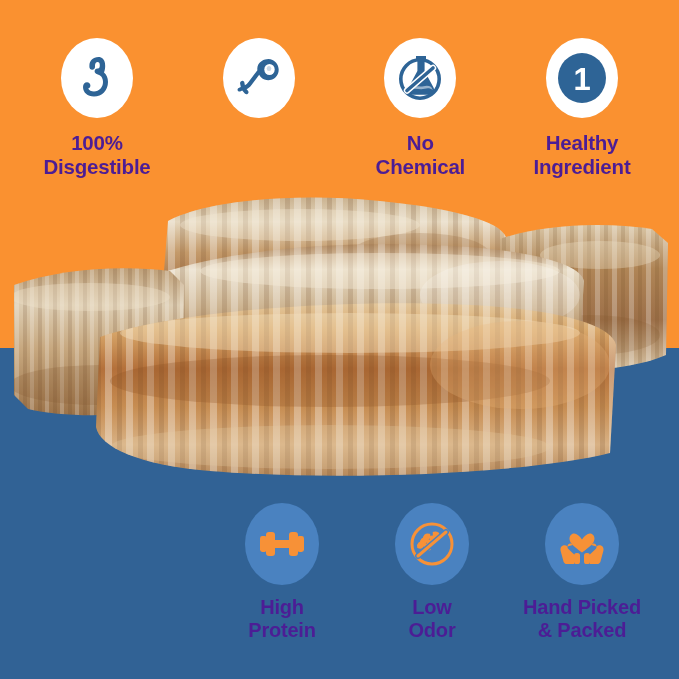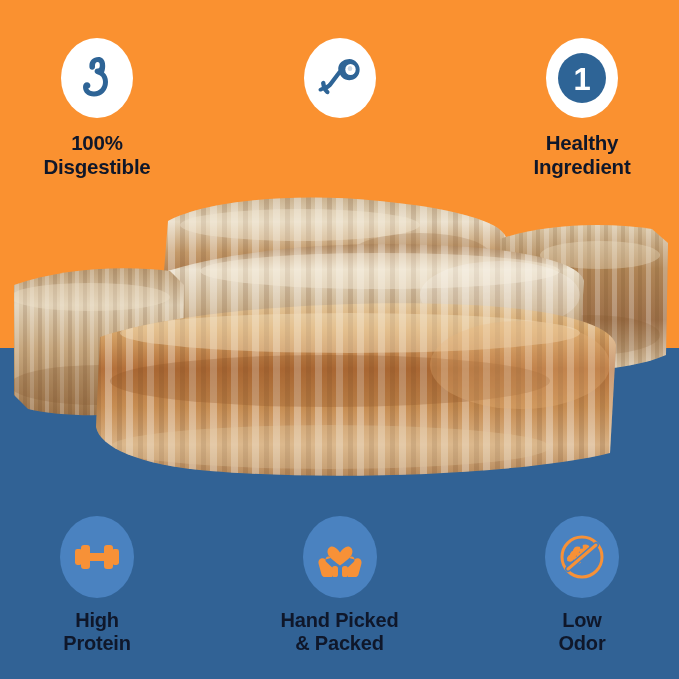--- a/index.html
+++ b/index.html
@@ -40,21 +40,21 @@
     width: 679px;
     display: flex;
     flex-direction: row;
     justify-content: space-between;
     align-items: flex-start;
     padding: 0 22px;
     box-sizing: border-box;
     z-index: 5;
   }
   .feature-row.top { top: 38px; }
-  .feature-row.bottom { top: 516px; }
+  .feature-row.bottom { top: 503px; justify-content: flex-end; }
 
   .feature {
     width: 150px;
     display: flex;
     flex-direction: column;
     align-items: center;
   }
 
   .badge {
     width: 72px;
@@ -65,21 +65,21 @@
     justify-content: center;
     flex: none;
   }
   .badge.white { background: #ffffff; }
   .badge.lightblue { background: #4a82c0; width: 74px; height: 82px; }
 
   .badge svg { display: block; }
 
   .feature-label {
     margin-top: 13px;
-    color: #0f172a;
+    color: #4c1d95;
     font-size: 20.5px;
     font-weight: bold;
     line-height: 1.17;
     text-align: center;
     letter-spacing: -0.2px;
     white-space: pre-line;
     font-family: "Liberation Sans", sans-serif;
   }
   .feature-row.bottom .feature-label {
     font-size: 20px;
@@ -245,20 +245,35 @@
         <span>
           <svg width="46" height="44" viewBox="0 0 46 44">
             <path d="M35.5,4 C40.5,6.5 43,12 41,17.5 C39,23 33,25.5 27.5,23.5 C25,22.6 23.2,20.9 22.2,18.8 L14.5,29 C13,31 11.3,32.4 9.6,33.2 L11,34.8 C11.8,35.7 11.7,37 10.8,37.8 C9.9,38.6 8.6,38.5 7.8,37.6 L5.2,34.6 L3.2,35.4 C2.2,35.8 1.1,35.4 0.7,34.4 C0.3,33.4 0.7,32.3 1.7,31.9 L3.8,31 L3.1,27.4 C2.9,26.2 3.7,25.1 4.9,24.9 C6.1,24.7 7.2,25.5 7.4,26.7 L7.9,29.3 C9.2,28.6 10.4,27.5 11.5,26 L20.4,14.2 C19.8,10.6 21.4,6.9 24.8,5 C28.2,3 32.3,2.4 35.5,4 Z" fill="#2e6496" transform="translate(1,0)"></path>
             <ellipse cx="33.5" cy="13.5" rx="5.2" ry="5.6" fill="#ffffff"></ellipse>
             <ellipse cx="33" cy="12.6" rx="2.3" ry="2.5" fill="#2e6496" opacity="0.25"></ellipse>
           </svg>
         </span>
       </div>
     </div>
 
+    <div class="feature">
+      <div class="badge white">
+        <span>
+          <svg width="46" height="48" viewBox="0 0 46 48">
+            <path d="M19,2 L29,2 L29,6 L27.6,6 L27.6,17 L36.5,33.5 C38.2,36.8 35.9,40.8 32.2,40.8 L15.8,40.8 C12.1,40.8 9.8,36.8 11.5,33.5 L20.4,17 L20.4,6 L19,6 Z" fill="#2e6496"></path>
+            <path d="M13.6,32.5 C18,31 22,33.5 26.5,32.2 C29.5,31.3 32,31.6 34.2,33 L35.8,36.2 C33.5,34.2 30.8,33.8 27.6,34.8 C23,36.2 19,33.8 14.6,35.2 Z" fill="#ffffff" opacity="0.5"></path>
+            <circle cx="23" cy="25" r="19.2" fill="none" stroke="#2e6496" stroke-width="3.6"></circle>
+            <line x1="10" y1="36.5" x2="36" y2="14" stroke="#ffffff" stroke-width="6.4" stroke-linecap="round"></line>
+            <line x1="10" y1="36.5" x2="36" y2="14" stroke="#2e6496" stroke-width="3.6" stroke-linecap="round"></line>
+          </svg>
+        </span>
+      </div>
+      <div class="feature-label">No
+Chemical</div>
+    </div>
 
     <div class="feature">
       <div class="badge white">
         <span>
           <svg width="50" height="52" viewBox="0 0 50 52">
             <ellipse cx="25" cy="26" rx="24" ry="25" fill="#2e6496"></ellipse>
             <text x="25" y="38" text-anchor="middle" font-family="Liberation Sans, sans-serif" font-size="31" font-weight="bold" fill="#ffffff">1</text>
           </svg>
         </span>
       </div>
@@ -277,36 +292,20 @@
             <rect x="2" y="9" width="7" height="16" rx="2.4" fill="#f79137"></rect>
             <rect x="8" y="5" width="9" height="24" rx="3" fill="#f79137"></rect>
             <rect x="31" y="5" width="9" height="24" rx="3" fill="#f79137"></rect>
             <rect x="39" y="9" width="7" height="16" rx="2.4" fill="#f79137"></rect>
             <rect x="16" y="13" width="16" height="8" fill="#f79137"></rect>
           </svg>
         </span>
       </div>
       <div class="feature-label">High
 Protein</div>
-    </div>
-
-    <div class="feature">
-      <div class="badge lightblue">
-        <span>
-          <svg width="48" height="46" viewBox="0 0 48 46">
-            <path d="M24,18.5 C21,14 17.5,11.5 14.5,12.8 C11.4,14.2 10.6,18.2 12.6,21.4 C14.3,24.2 19.4,28 24,31.5 C28.6,28 33.7,24.2 35.4,21.4 C37.4,18.2 36.6,14.2 33.5,12.8 C30.5,11.5 27,14 24,18.5 Z" fill="#f79137"></path>
-            <path d="M14.8,24 C13.6,22.2 11.4,22 10.2,23.4 C9,24.8 9.2,26.9 10.6,28.2 L16.2,33.6 L16.2,43 L8.8,43 C7.2,43 5.9,41.9 5.5,40.4 L2.6,29.8 C2,27.6 3,25.4 5,24.6 C6.6,24 8.3,24.4 9.5,25.6 Z" fill="#f79137"></path>
-            <path d="M33.2,24 C34.4,22.2 36.6,22 37.8,23.4 C39,24.8 38.8,26.9 37.4,28.2 L31.8,33.6 L31.8,43 L39.2,43 C40.8,43 42.1,41.9 42.5,40.4 L45.4,29.8 C46,27.6 45,25.4 43,24.6 C41.4,24 39.7,24.4 38.5,25.6 Z" fill="#f79137"></path>
-            <rect x="16" y="32" width="6" height="11" rx="2.6" fill="#f79137"></rect>
-            <rect x="26" y="32" width="6" height="11" rx="2.6" fill="#f79137"></rect>
-          </svg>
-        </span>
-      </div>
-      <div class="feature-label">Hand Picked
-&amp; Packed</div>
     </div>
 
     <div class="feature">
       <div class="badge lightblue">
         <span>
           <svg width="50" height="50" viewBox="0 0 50 50">
             <g stroke="#f79137" stroke-width="2.6" fill="none" stroke-linecap="round">
               <path d="M31,15 L15,33"></path>
               <path d="M27,14 C30,13 32,15 31.5,18 C29,19 26.5,17.5 27,14 Z" fill="#f79137"></path>
               <path d="M24,18 C27,17 29,19 28.5,22 C26,23 23.5,21.5 24,18 Z" fill="#f79137"></path>
@@ -319,16 +318,32 @@
             <circle cx="25" cy="25" r="20" fill="none" stroke="#f79137" stroke-width="3"></circle>
             <line x1="11" y1="37" x2="39" y2="13" stroke="#4a82c0" stroke-width="6" stroke-linecap="round"></line>
             <line x1="11" y1="37" x2="39" y2="13" stroke="#f79137" stroke-width="3" stroke-linecap="round"></line>
           </svg>
         </span>
       </div>
       <div class="feature-label">Low
 Odor</div>
     </div>
 
+    <div class="feature">
+      <div class="badge lightblue">
+        <span>
+          <svg width="48" height="46" viewBox="0 0 48 46">
+            <path d="M24,18.5 C21,14 17.5,11.5 14.5,12.8 C11.4,14.2 10.6,18.2 12.6,21.4 C14.3,24.2 19.4,28 24,31.5 C28.6,28 33.7,24.2 35.4,21.4 C37.4,18.2 36.6,14.2 33.5,12.8 C30.5,11.5 27,14 24,18.5 Z" fill="#f79137"></path>
+            <path d="M14.8,24 C13.6,22.2 11.4,22 10.2,23.4 C9,24.8 9.2,26.9 10.6,28.2 L16.2,33.6 L16.2,43 L8.8,43 C7.2,43 5.9,41.9 5.5,40.4 L2.6,29.8 C2,27.6 3,25.4 5,24.6 C6.6,24 8.3,24.4 9.5,25.6 Z" fill="#f79137"></path>
+            <path d="M33.2,24 C34.4,22.2 36.6,22 37.8,23.4 C39,24.8 38.8,26.9 37.4,28.2 L31.8,33.6 L31.8,43 L39.2,43 C40.8,43 42.1,41.9 42.5,40.4 L45.4,29.8 C46,27.6 45,25.4 43,24.6 C41.4,24 39.7,24.4 38.5,25.6 Z" fill="#f79137"></path>
+            <rect x="16" y="32" width="6" height="11" rx="2.6" fill="#f79137"></rect>
+            <rect x="26" y="32" width="6" height="11" rx="2.6" fill="#f79137"></rect>
+          </svg>
+        </span>
+      </div>
+      <div class="feature-label">Hand Picked
+&amp; Packed</div>
+    </div>
+
 
   </div>
 
 </div>
 
 </body></html>

